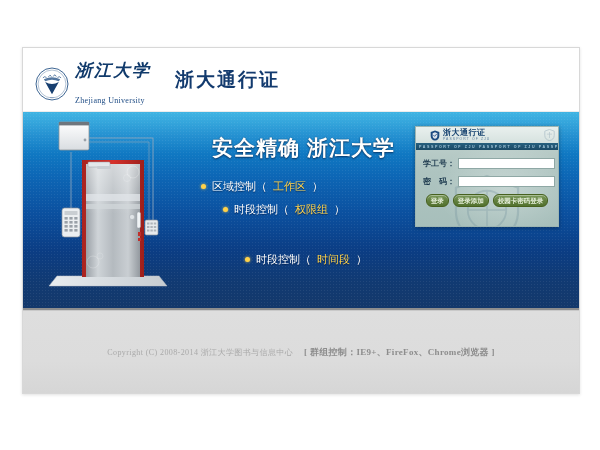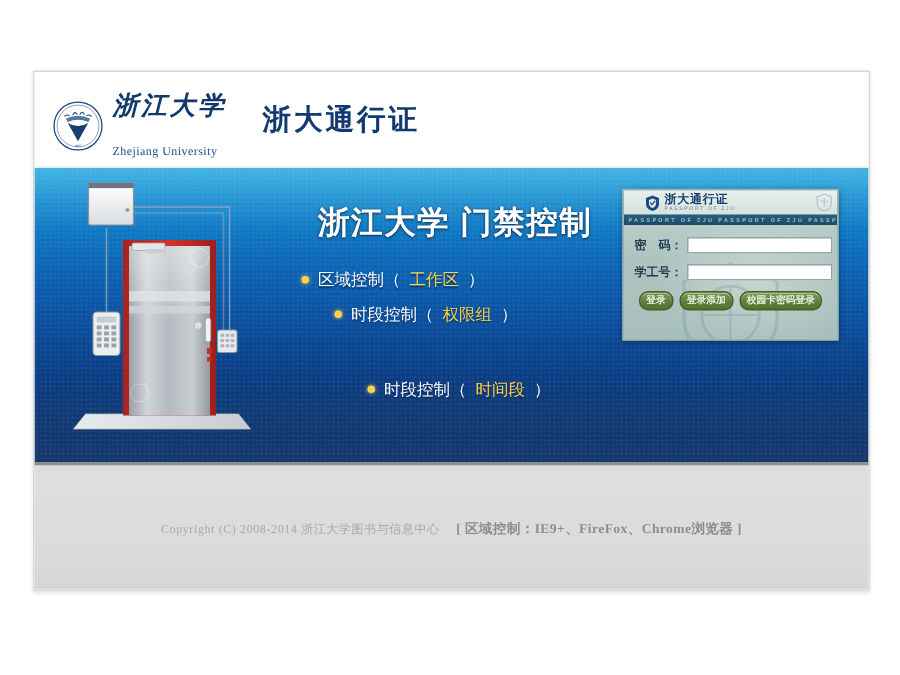--- a/index.html
+++ b/index.html
@@ -488,21 +488,21 @@
           <rect x="106" y="110" width="2.4" height="2"></rect>
             <rect x="109.4" y="110" width="2.4" height="2"></rect>
             <rect x="112.8" y="110" width="2.4" height="2"></rect>
           <rect x="106" y="113.5" width="2.4" height="2"></rect>
             <rect x="109.4" y="113.5" width="2.4" height="2"></rect>
             <rect x="112.8" y="113.5" width="2.4" height="2"></rect>
         </g>
       </svg>
 
       <div class="hero-copy">
-        <div class="hero-headline">浙江大学  门禁控制</div>
+        <div class="hero-headline">安全精确  浙江大学</div>
         <div class="hero-list">
 
           <div class="hero-item i0">
             <span class="hero-dot"></span>
             <span>区域控制（</span>
               <span class="hero-hl">工作区</span>
               <span>）</span>
           </div>
 
           <div class="hero-item i1">
@@ -547,40 +547,40 @@
           </svg>
         </div>
 
         <div class="login-stripe">
           <span class="stripe-text">PASSPORT OF ZJU   PASSPORT OF ZJU   PASSPORT OF ZJU   PASSPORT OF ZJU</span>
         </div>
 
         <div class="login-body">
 
           <div class="field-row">
+            <div class="field-label">学工号：</div>
+            <input class="field-input" type="text" value="" placeholder="" style="">
+          </div>
+
+          <div class="field-row">
             <div class="field-label">密　码：</div>
             <input class="field-input" type="password" value="" placeholder="" style="">
-          </div>
-
-          <div class="field-row">
-            <div class="field-label">学工号：</div>
-            <input class="field-input" type="text" value="" placeholder="" style="">
           </div>
 
           <div class="btn-row">
             <button class="lbtn">登录</button>
             <button class="lbtn">登录添加</button>
             <button class="lbtn">校园卡密码登录</button>
           </div>
 
         </div>
       </div>
 
       <div class="banner-bottomline"></div>
     </div>
 
     <div class="footer">
       <div class="footer-copy">Copyright (C) 2008-2014 浙江大学图书与信息中心</div>
-      <div class="footer-browsers">[ 区域控制：IE9+、FireFox、Chrome浏览器 ]</div>
+      <div class="footer-browsers">[ 群组控制：IE9+、FireFox、Chrome浏览器 ]</div>
     </div>
 
   </div>
 </div>
 
 </body></html>

